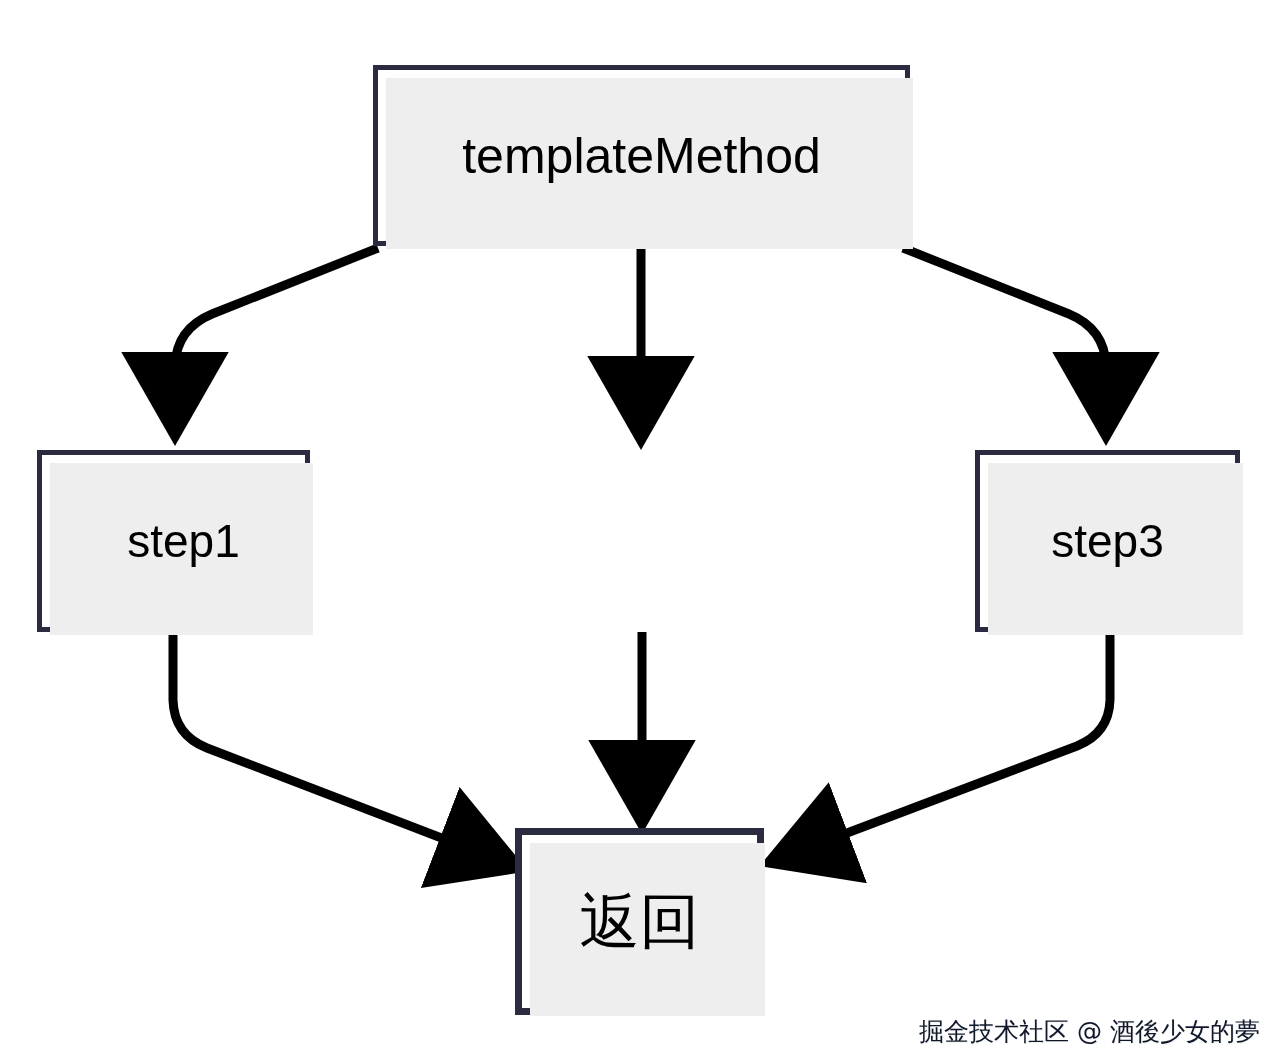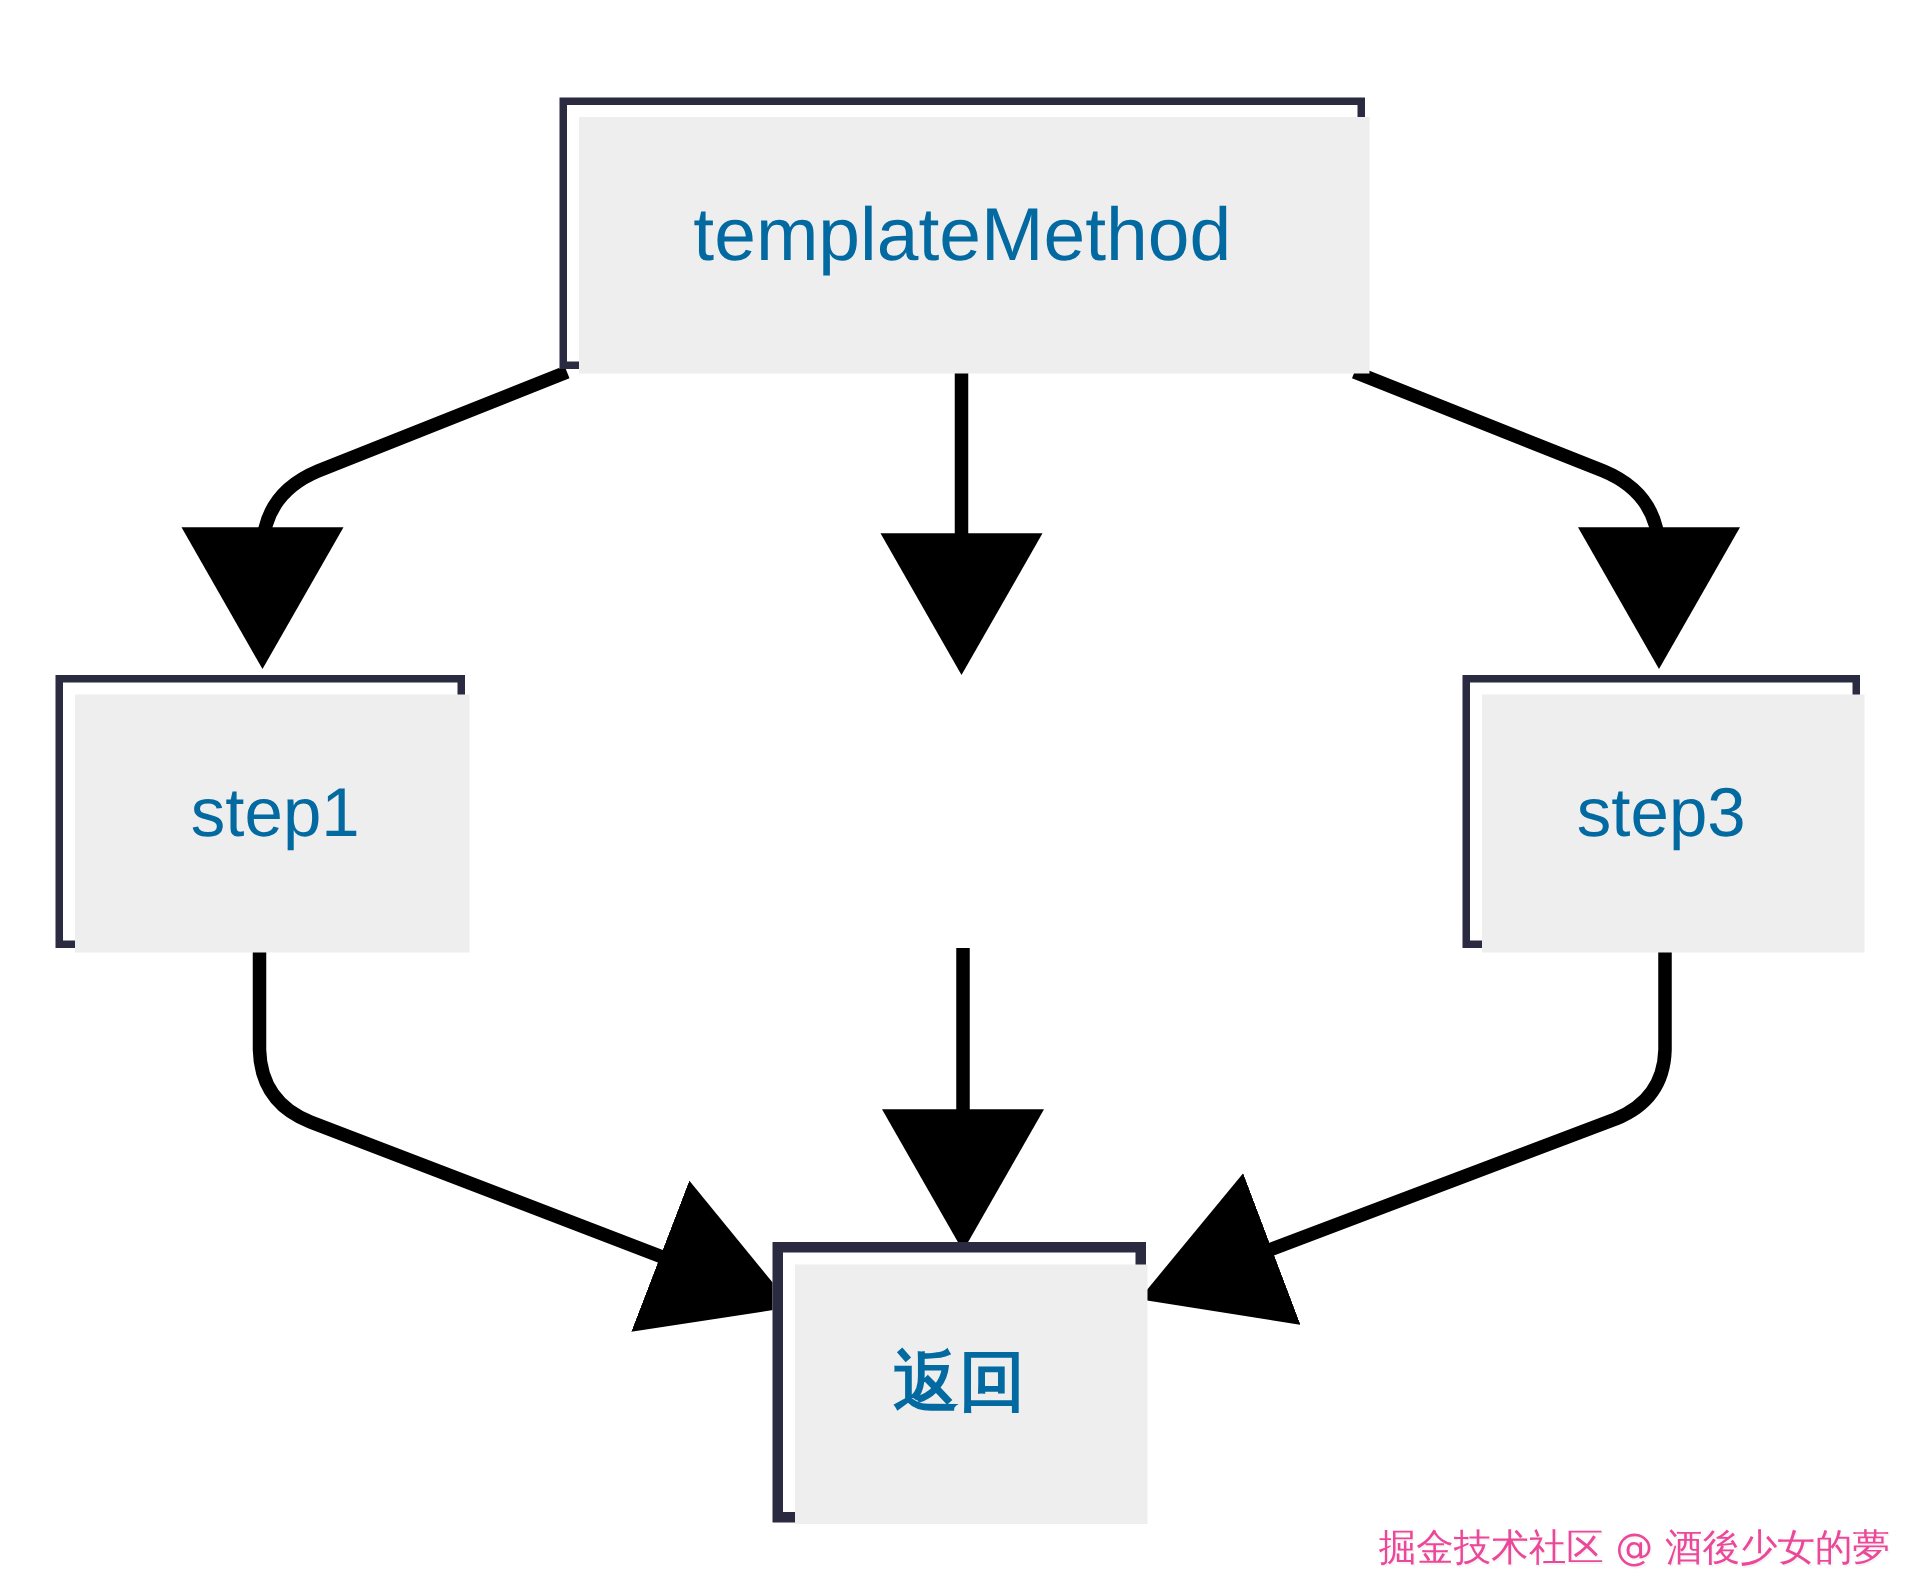--- a/index.html
+++ b/index.html
@@ -43,21 +43,21 @@
   .node .node-shadow {
     position: absolute;
     left: 8px;
     top: 8px;
     right: -8px;
     bottom: -8px;
     background: #eeeeee;
     z-index: -1;
   }
   .node-label {
-    color: #0369a1;
+    color: #000000;
     line-height: 1;
     white-space: nowrap;
     letter-spacing: 0px;
   }
 
   #node-template {
     left: 373px;
     top: 65px;
     width: 537px;
     height: 181px;
@@ -97,32 +97,32 @@
   }
 
   #node-return {
     left: 515px;
     top: 828px;
     width: 249px;
     height: 187px;
     border-width: 7px;
   }
   #node-return .node-label {
-    font-size: 44px;
-    font-weight: 700;
+    font-size: 60px;
+    font-weight: 400;
   }
 
   
   #watermark {
     position: absolute;
     right: 18px;
     bottom: 12px;
     z-index: 3;
     font-size: 25px;
-    color: #ec4899;
+    color: #0f172a;
     white-space: nowrap;
     font-family: "DejaVu Sans", "Liberation Sans", sans-serif;
     text-shadow: 1px 1px 0 #f4f4f4;
   }
 </style>
 </head>
 <body>
 
 <div id="canvas">
 

